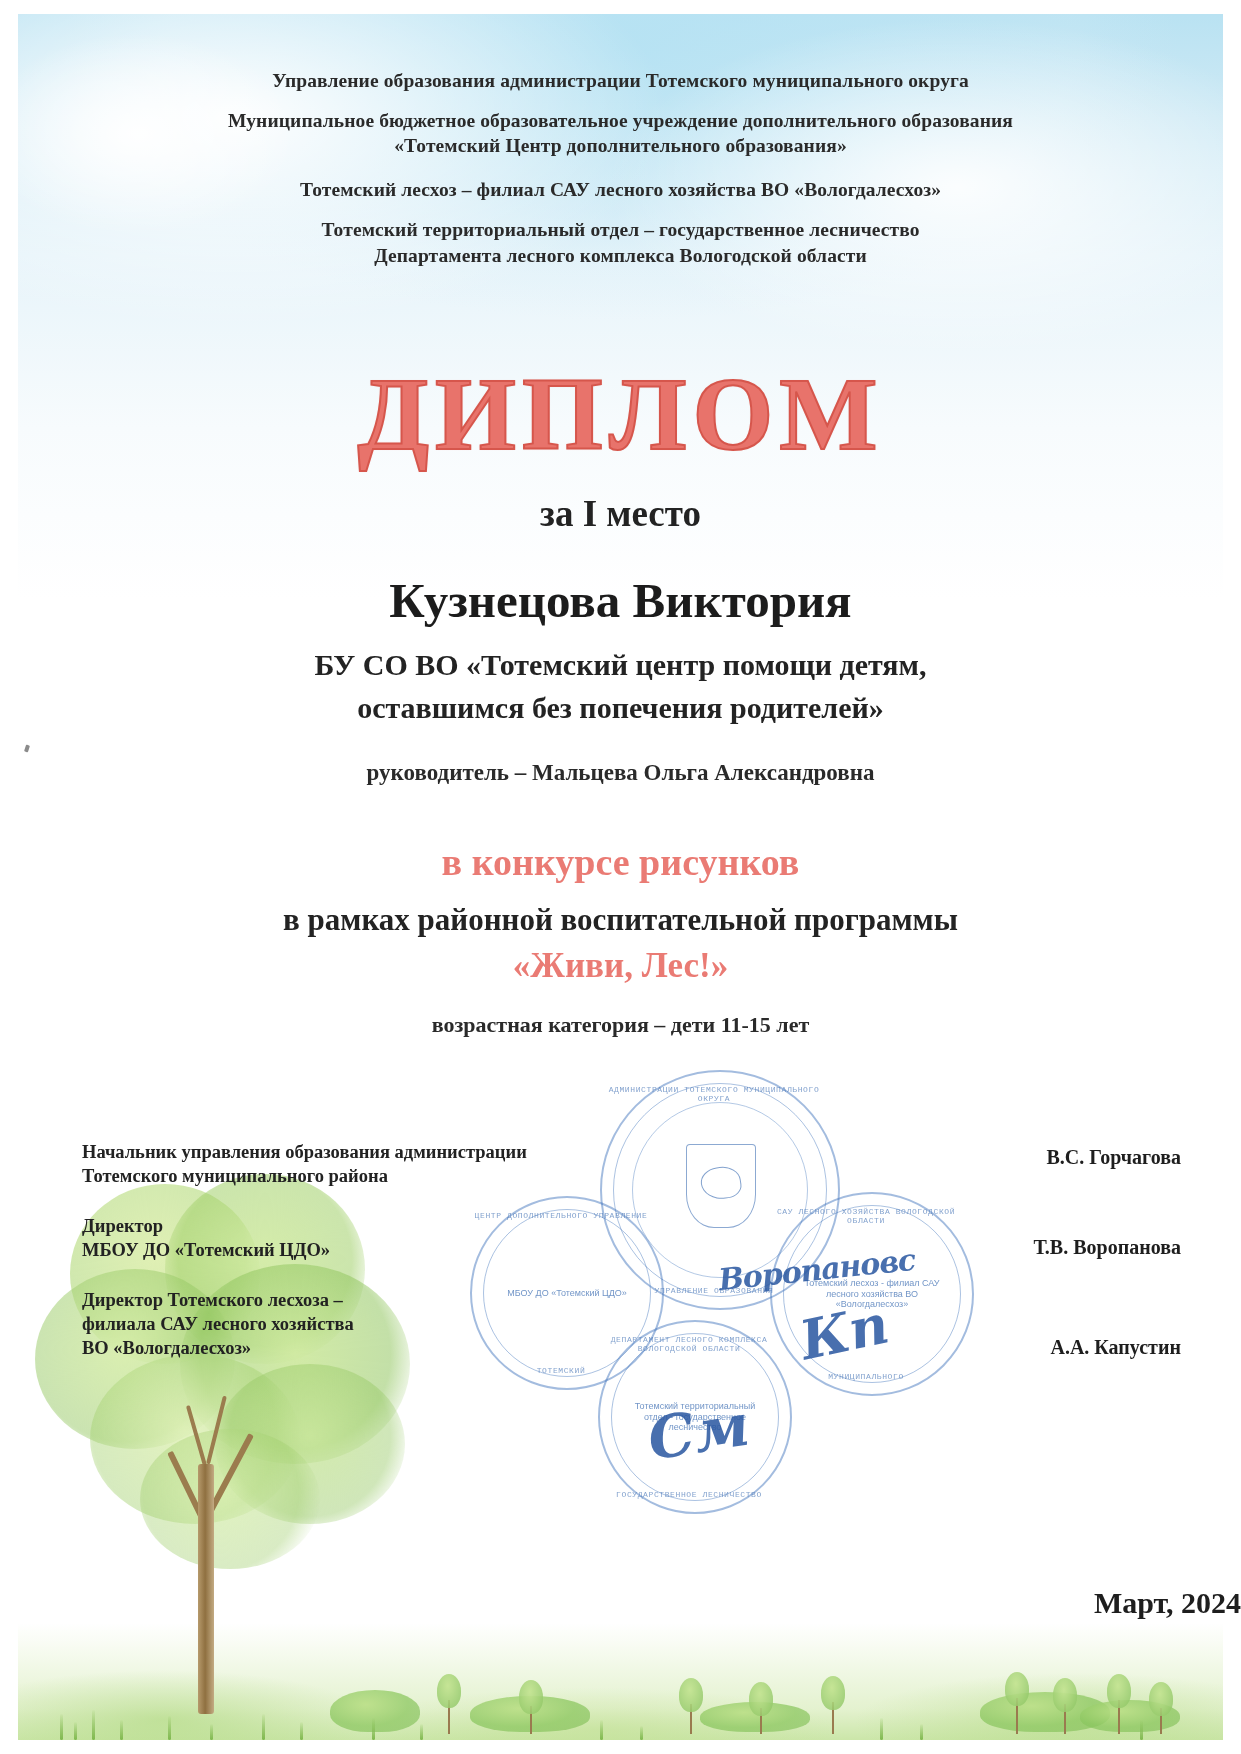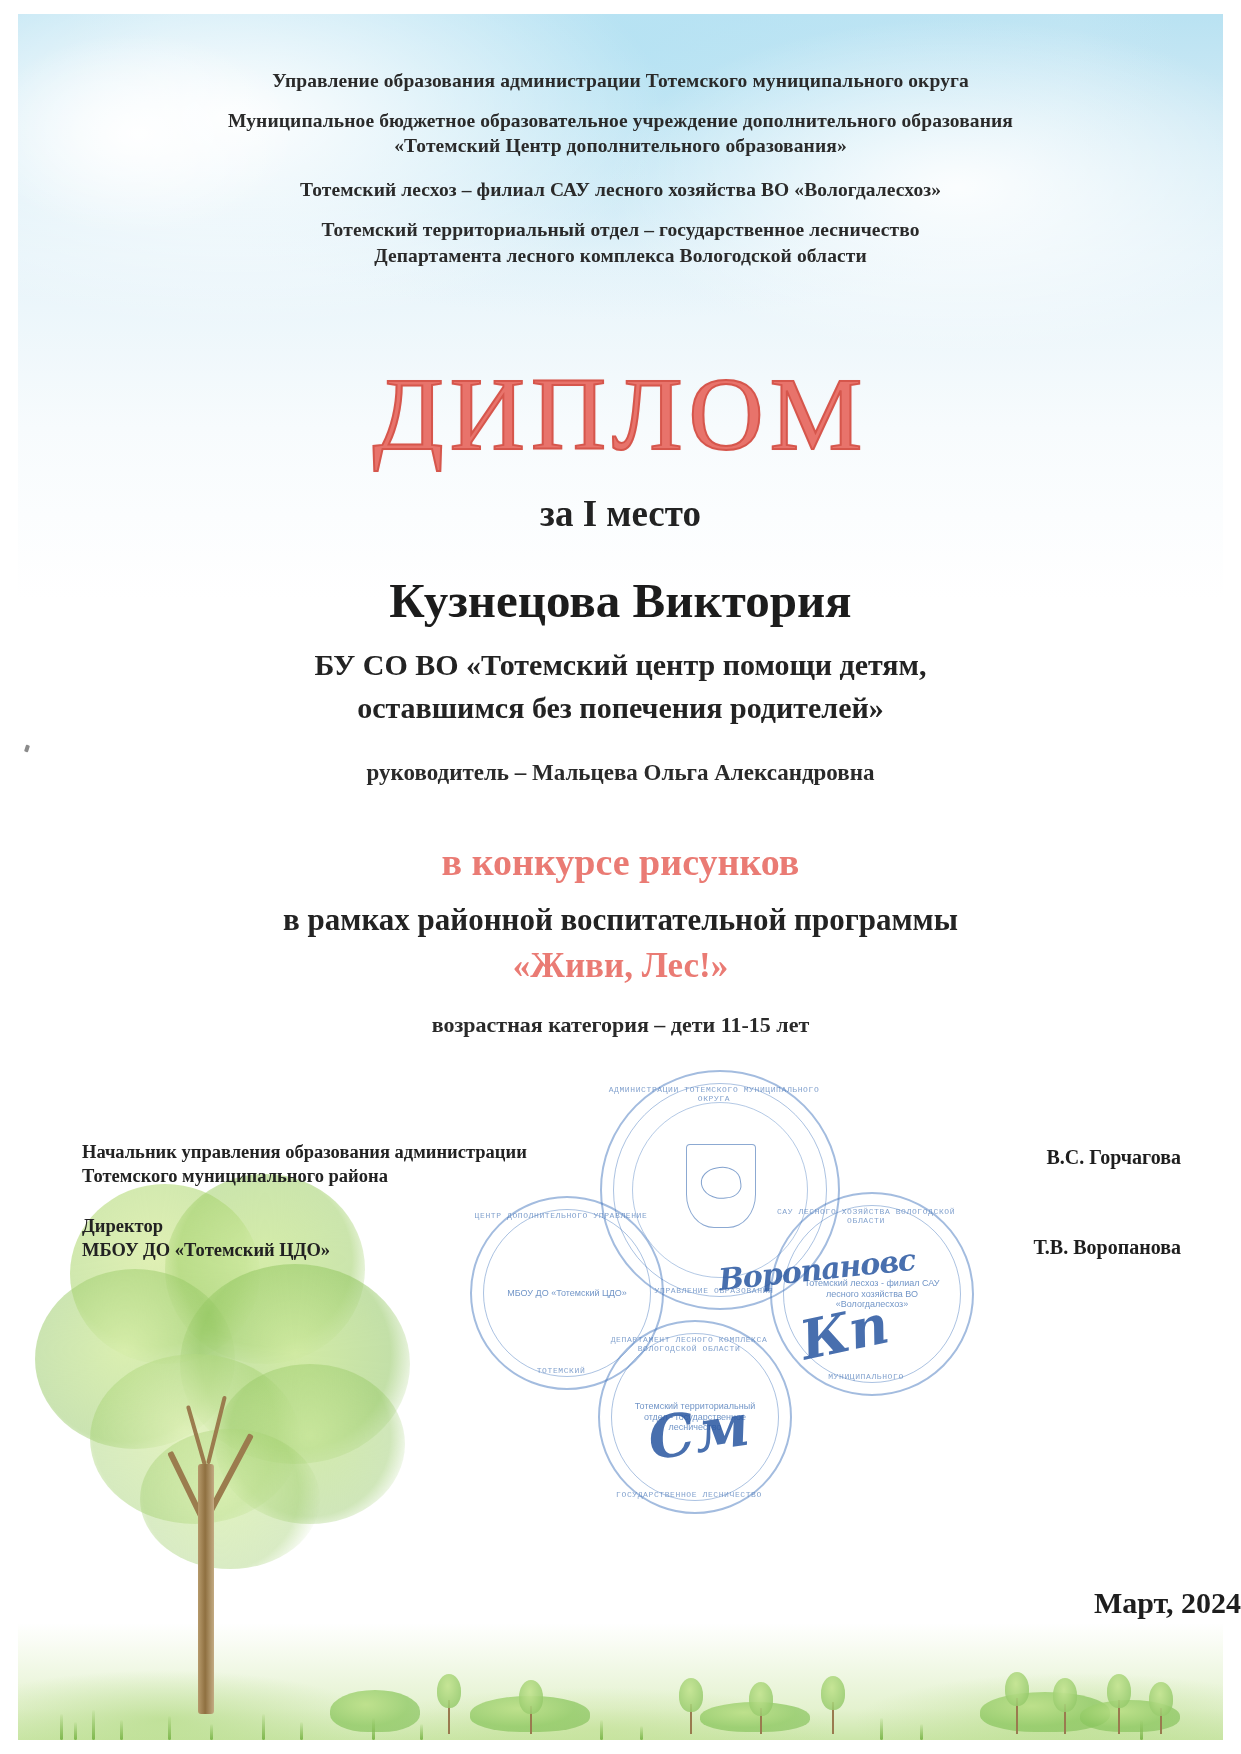--- a/index.html
+++ b/index.html
@@ -119,21 +119,21 @@
     letter-spacing: 0.1px;
   }
   .header p.tight { margin-bottom: 18px; }
 
   .title {
     position: absolute;
     top: 354px;
     left: 0; right: 0;
     text-align: center;
     font-size: 104px;
-    font-weight: normal;
+    font-weight: bold;
     letter-spacing: 6px;
     color: #e8736b;
     -webkit-text-stroke: 2px #d6564c;
     text-shadow: 0 0 2px rgba(214,86,76,0.35);
     font-family: "Liberation Serif", serif;
   }
 
   .place {
     position: absolute;
     top: 492px;
@@ -467,18 +467,26 @@
     </div>
 
     <div class="sig-row sig-r2">
       <div class="sig-title">
         <span>Директор</span><br>
         <span>МБОУ ДО «Тотемский ЦДО»</span>
       </div>
       <div class="sig-name">Т.В. Воропанова</div>
     </div>
 
+    <div class="sig-row sig-r3">
+      <div class="sig-title">
+        <span>Директор Тотемского лесхоза –</span><br>
+        <span>филиала САУ лесного хозяйства</span><br>
+        <span>ВО «Вологдалесхоз»</span>
+      </div>
+      <div class="sig-name">А.А. Капустин</div>
+    </div>
 
   </div>
 
   <div class="date">Март, 2024</div>
 
 </div>
 
 </body></html>

